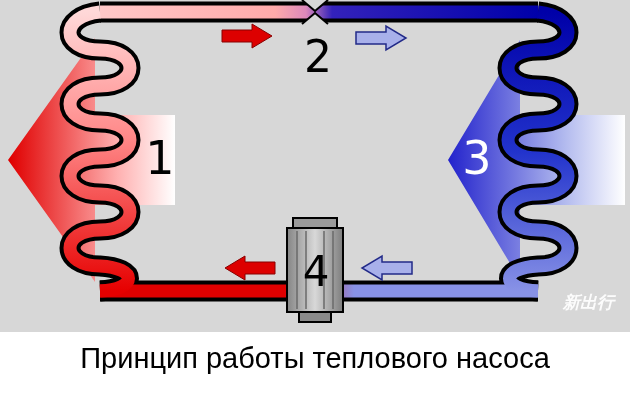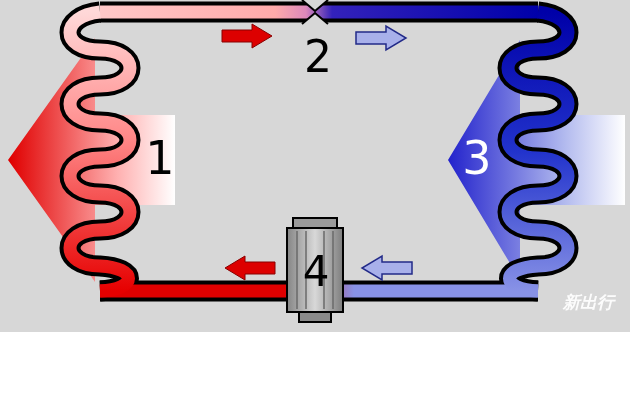--- a/index.html
+++ b/index.html
@@ -107,13 +107,14 @@
     <polygon points="412,262 382,262 382,256 362,268 382,280 382,274 412,274" fill="#a8b0ea" stroke="#222a88" stroke-width="1.5"></polygon>
 
     <text class="num-label" x="160" y="174" font-size="46" fill="#000000" text-anchor="middle">1</text>
     <text class="num-label" x="318" y="72" font-size="44" fill="#000000" text-anchor="middle">2</text>
     <text class="num-label" x="477" y="174" font-size="46" fill="#ffffff" text-anchor="middle">3</text>
     <text class="num-label" x="316" y="286" font-size="42" fill="#000000" text-anchor="middle">4</text>
 
     <text x="614" y="308" font-size="17" font-weight="bold" font-style="italic" fill="#ffffff" text-anchor="end" opacity="0.95">新出行</text>
   </svg>
 
+  <div class="caption">Принцип работы теплового насоса</div>
 </div>
 
 </body></html>

